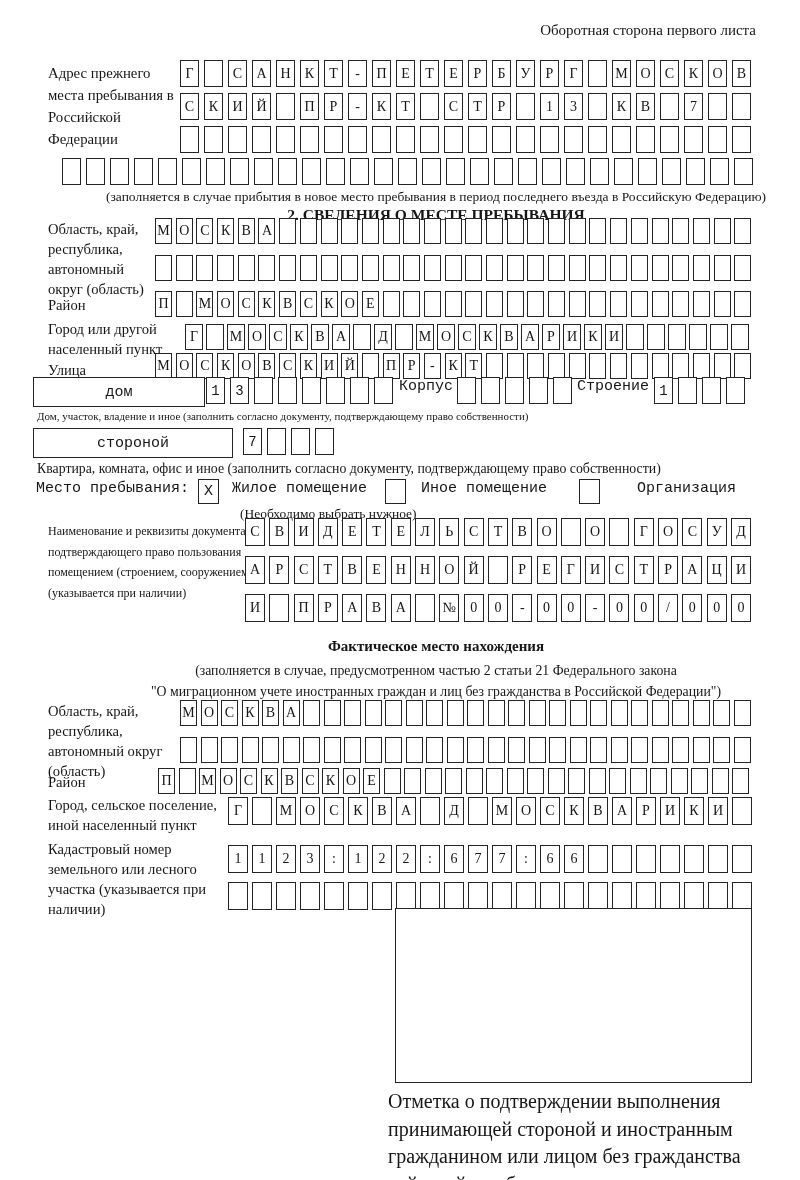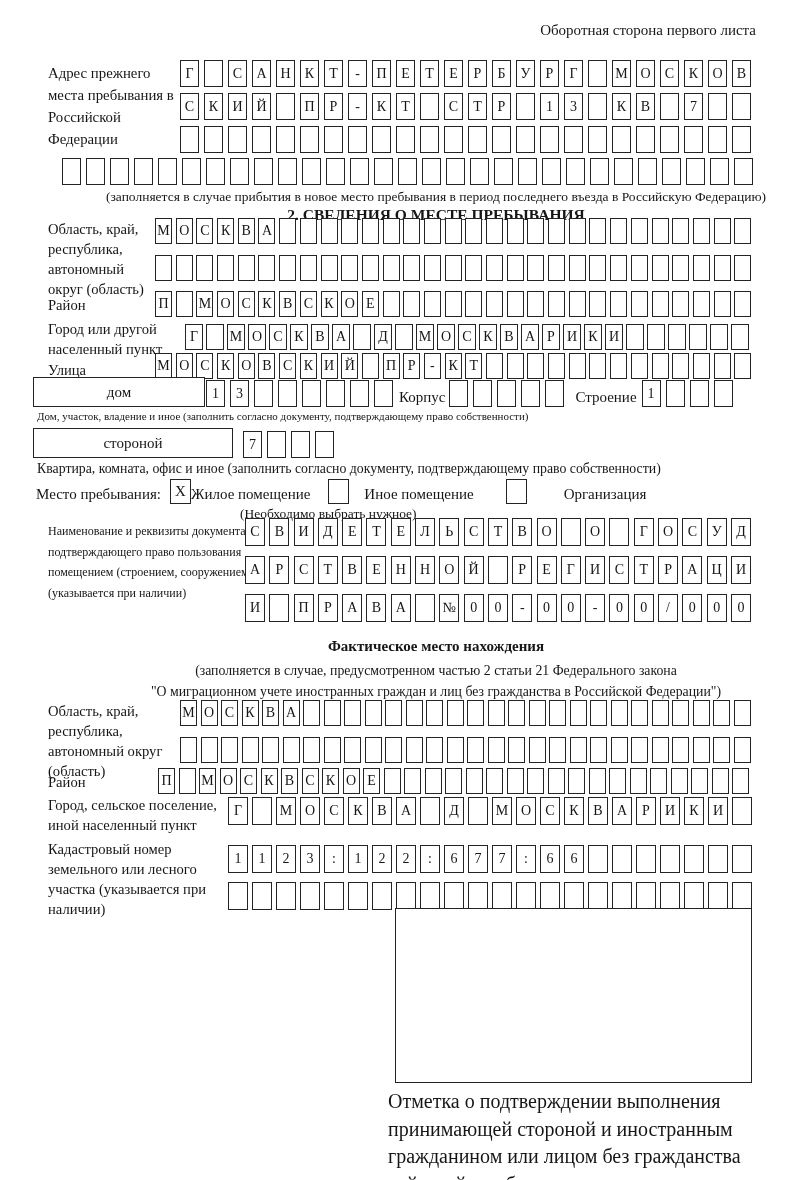--- a/index.html
+++ b/index.html
@@ -13,21 +13,21 @@
   .title{font-size:15.5px;font-weight:bold;}
   .cells{display:flex;align-items:flex-start;}
   .cb{box-sizing:border-box;flex:none;display:flex;align-items:center;justify-content:center;
       border:1.6px solid #242424;background:#fff;font-size:14px;line-height:1;}
   .ca .cb{width:19px;height:27px;margin-right:5px;}      
   .cbm .cb{width:17px;height:26px;margin-right:3.7px;}   
   .cc .cb{width:18px;height:26px;margin-right:3px;}      
   .cd .cb{width:20px;height:28px;margin-right:4.3px;}    
   .ce .cb{width:17px;height:26px;margin-right:3.5px;}    
   .cf .cb{width:20px;height:28px;margin-right:4px;}      
-  .hrow{display:flex;align-items:flex-end;}
+  .hrow{display:flex;align-items:flex-start;font-family:Liberation Mono, monospace;}
   .bigbox{box-sizing:border-box;height:30px;border:1.6px solid #242424;display:flex;
           align-items:center;justify-content:center;font-size:15px;flex:none;background:#fff;}
   .chk{box-sizing:border-box;flex:none;width:21px;height:25px;border:1.6px solid #242424;
        display:flex;align-items:center;justify-content:center;font-size:15px;background:#fff;}
   .stamp{box-sizing:border-box;border:1.7px solid #242424;background:#fff;}
 </style>
 </head>
 <body>
 
 <div class="page">
@@ -324,21 +324,21 @@
         <span class="cb"></span>
       </div>
     <span class="lbl15" style="margin-left:1px;margin-right:4px">Корпус</span>
     <div class="cells ca">
         <span class="cb"></span>
         <span class="cb"></span>
         <span class="cb"></span>
         <span class="cb"></span>
         <span class="cb"></span>
       </div>
-    <span class="lbl15" style="margin-left:6px;margin-right:5px">Строение</span>
+    <span class="lbl15" style="margin-right:5px">Строение</span>
     <div class="cells ca">
         <span class="cb">1</span>
         <span class="cb"></span>
         <span class="cb"></span>
         <span class="cb"></span>
       </div>
   </div>
   <div class="abs note" style="left:37px;top:410px;font-size:11px;">Дом, участок, владение и иное (заполнить согласно документу, подтверждающему право собственности)</div>
 
   <div class="abs hrow" style="left:33px;top:428px">
@@ -350,21 +350,21 @@
         <span class="cb"></span>
         <span class="cb"></span>
         <span class="cb"></span>
       </div>
   </div>
   <div class="abs note" style="left:37px;top:461px;font-size:13.8px;">Квартира, комната, офис и иное (заполнить согласно документу, подтверждающему право собственности)</div>
 
   <div class="abs hrow" style="left:36px;top:479px">
     <span class="lbl15">Место пребывания:</span>
     <span class="chk" style="margin-left:9px">X</span>
-    <span class="lbl15" style="">Жилое помещение</span>
+    <span class="lbl15" style="margin-left:13px">Жилое помещение</span>
     <span class="chk" style="margin-left:18px"></span>
     <span class="lbl15" style="margin-left:15px">Иное помещение</span>
     <span class="chk" style="margin-left:32px"></span>
     <span class="lbl15" style="margin-left:37px">Организация</span>
   </div>
   <div class="abs note" style="left:240px;top:506px;">(Необходимо выбрать нужное)</div>
 
   <div class="abs lbl" style="left:37px;top:521px;width:208px;line-height:20.5px;font-size:12px;">Наименование и реквизиты документа, подтверждающего право пользования помещением (строением, сооружением) (указывается при наличии)</div>
   <div class="abs cells cd" style="left:245px;top:518px">
       <span class="cb">С</span>

